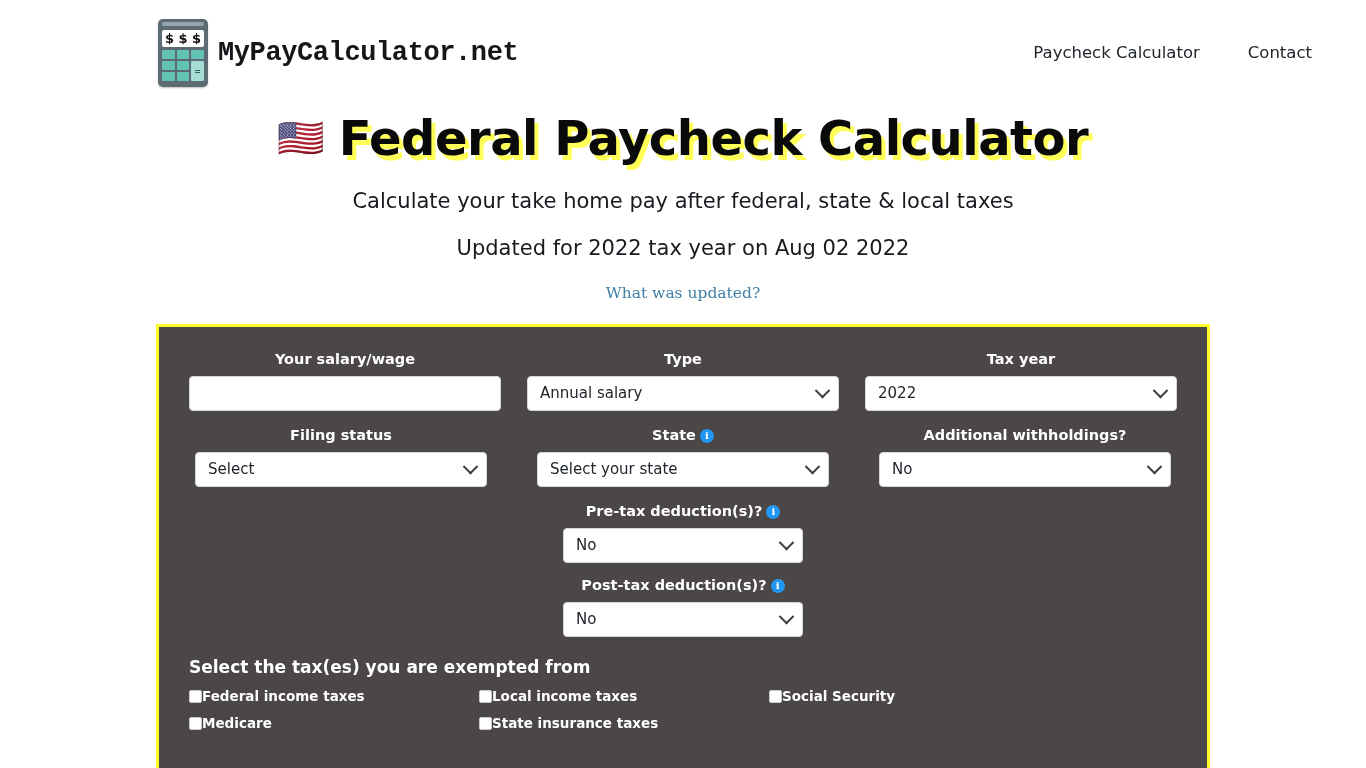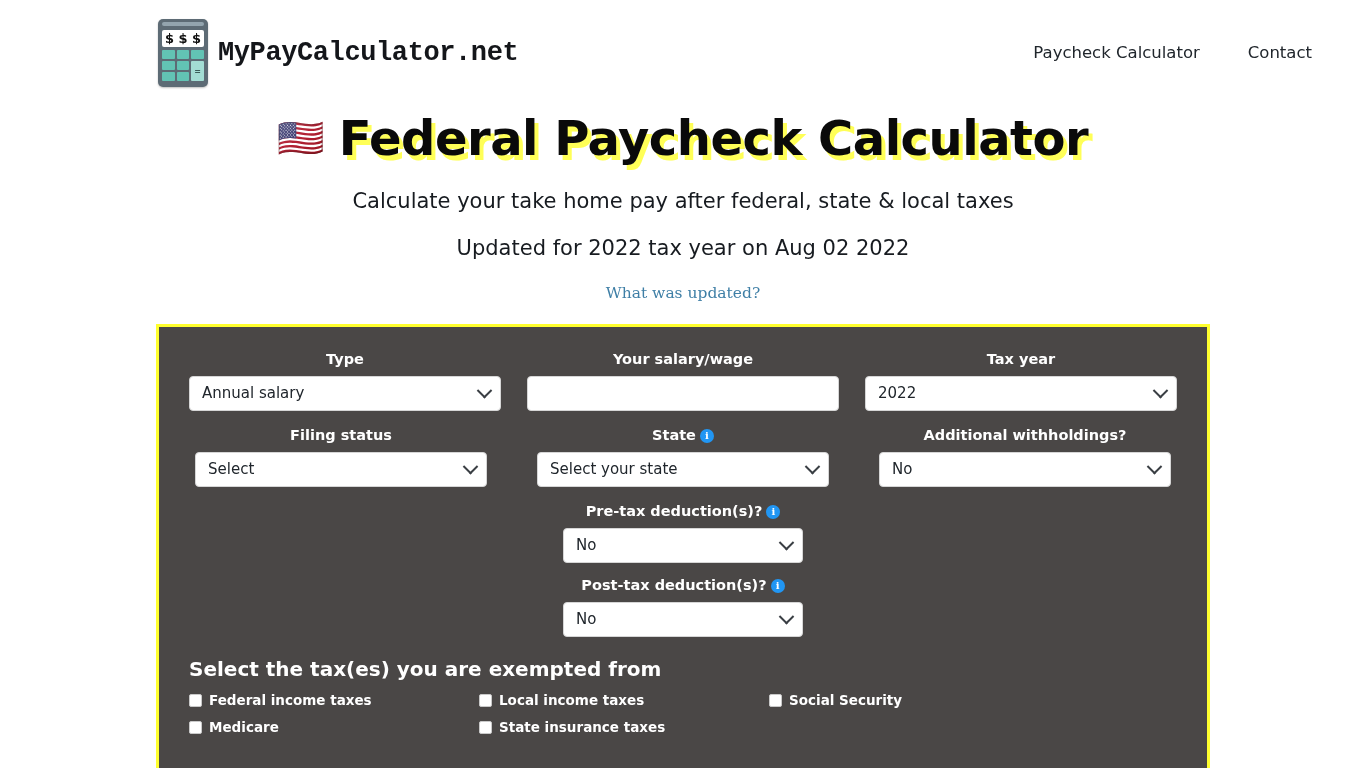--- a/index.html
+++ b/index.html
@@ -205,34 +205,34 @@
   .row-2 .field:nth-child(3) { max-width: 292px; }
   .row-2 { justify-content: space-between; gap: 29px; padding: 0 6px; }
 
   .centered-field {
     width: 240px;
     margin: 0 auto 14px auto;
   }
 
   
   .exempt-title {
-    font-size: 20px;
+    font-size: 17px;
     font-weight: bold;
     color: #ffffff;
     margin: 20px 0 11px 0;
   }
   .exempt-grid {
     display: grid;
     grid-template-columns: 290px 290px 1fr;
     row-gap: 11px;
   }
   .exempt-item {
     display: flex;
     align-items: center;
-    gap: 7px;
+    gap: 0;
     font-size: 13.5px;
     font-weight: bold;
     color: #ffffff;
     cursor: pointer;
   }
   .checkbox {
     width: 13px; height: 13px;
     background: #ffffff;
     border: 1px solid #c9c9c9;
     border-radius: 2px;
@@ -276,33 +276,33 @@
   <p class="hero-updated">Updated for 2022 tax year on Aug 02 2022</p>
   <a class="hero-link" href="#">What was updated?</a>
 </section>
 
 <section class="calc-panel">
 
   <div class="field-row row-1">
 
     <div class="field">
       <label class="field-label">
+        <span>Your salary/wage</span>
+      </label>
+      <input class="text-input" type="text" value="" placeholder="" style="">
+    </div>
+
+    <div class="field">
+      <label class="field-label">
         <span>Type</span>
       </label>
       <div class="select-box">
         <span class="select-value">Annual salary</span>
         <span class="chev"></span>
       </div>
-    </div>
-
-    <div class="field">
-      <label class="field-label">
-        <span>Your salary/wage</span>
-      </label>
-      <input class="text-input" type="text" value="" placeholder="" style="">
     </div>
 
     <div class="field">
       <label class="field-label">
         <span>Tax year</span>
       </label>
       <div class="select-box">
         <span class="select-value">2022</span>
         <span class="chev"></span>
       </div>

